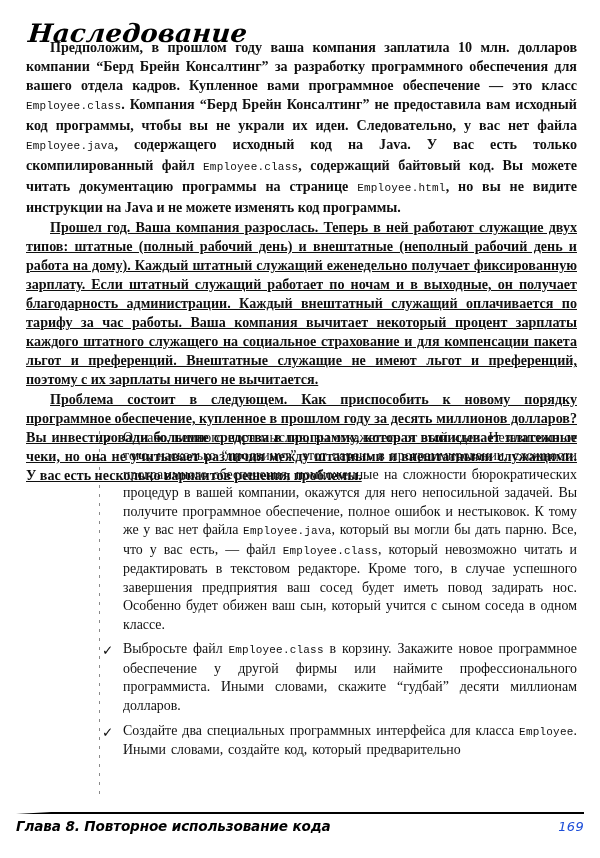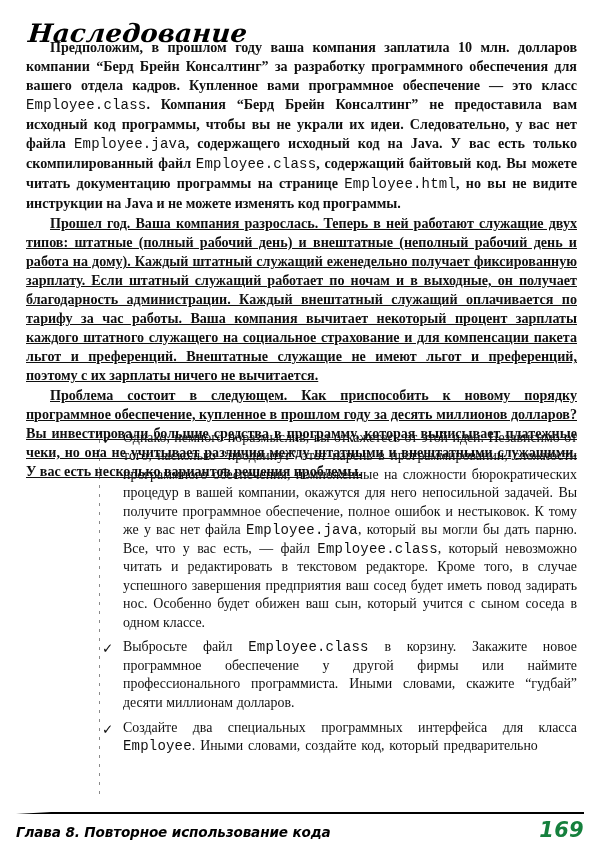--- a/index.html
+++ b/index.html
@@ -58,21 +58,21 @@
     text-justify: inter-word;
     text-indent: 24px;
     font-weight: 600;
     word-spacing: -0.1px;
     hyphens: manual;
   }
   p.para + p.para { margin-top: 0.5px; text-decoration: underline; }
 
   code, .mono {
     font-family: "Liberation Mono", "DejaVu Sans Mono", monospace;
-    font-size: 14px;
+    font-size: 11px;
     font-weight: 400;
     letter-spacing: 0.2px;
   }
 
   
   .checklist {
     position: absolute;
     left: 99px;
     top: 429px;
     width: 478px;
@@ -156,24 +156,24 @@
     font-family: "DejaVu Sans", "Liberation Sans", sans-serif;
   }
   .footer-title {
     font-size: 13.6px;
     font-weight: 700;
     font-style: italic;
     letter-spacing: -0.15px;
     color: #000;
   }
   .footer-pageno {
-    font-size: 21px;
-    font-weight: 700;
+    font-size: 13px;
+    font-weight: 400;
     font-style: italic;
-    color: #15803d;
+    color: #1d4ed8;
     letter-spacing: 0.3px;
   }
 </style>
 </head>
 <body>
 
 <div class="page">
 
   <h1 class="chapter-heading">Наследование</h1>
 

